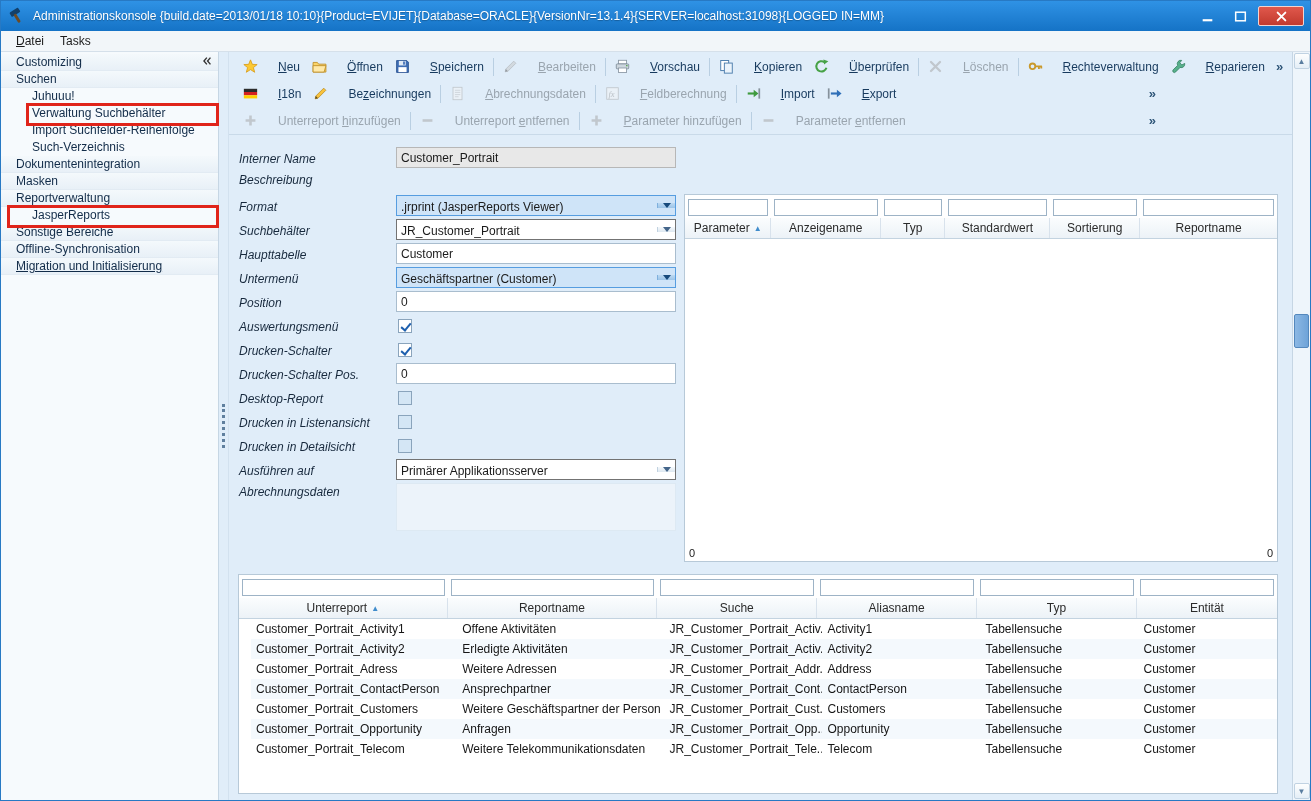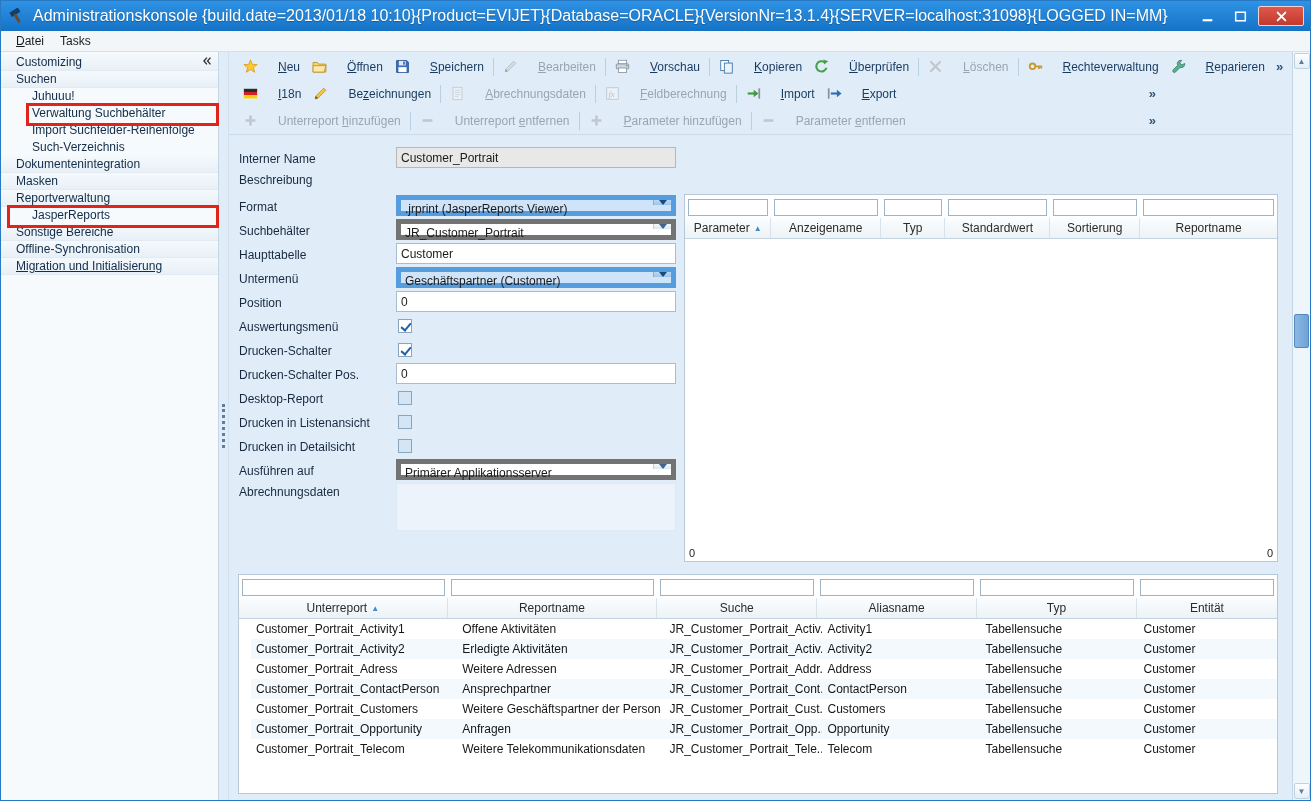--- a/index.html
+++ b/index.html
@@ -6,21 +6,21 @@
   html,body { width:1311px; height:801px; overflow:hidden; }
   body { font-family:"Liberation Sans","DejaVu Sans",sans-serif; font-size:12px; color:#1a1a1a; background:#fff; }
   u { text-decoration:underline; }
 
   .window { position:relative; width:1311px; height:801px; border:1px solid #2779c4; background:#e0edf9; overflow:hidden; }
 
   
   .titlebar { height:30px; background:linear-gradient(#2f92e5,#1573c6); display:flex; align-items:center; padding:0 4px 0 7px; color:#fff; }
   .app-icon { width:18px; height:18px; margin-right:7px; flex:none; display:inline-flex; }
   .app-icon svg { width:18px; height:18px; }
-  .title-text { font-size:16px; white-space:nowrap; overflow:hidden; flex:1; text-shadow:0 1px 1px rgba(0,0,0,.25); }
+  .title-text { font-size:12px; white-space:nowrap; overflow:hidden; flex:1; text-shadow:0 1px 1px rgba(0,0,0,.25); }
   .win-controls { display:flex; gap:3px; align-items:center; margin-right:2px; }
   .win-btn { width:30px; height:20px; display:flex; align-items:center; justify-content:center; border-radius:2px; }
   .win-btn svg { width:14px; height:14px; }
   .win-btn.close-button { width:46px; background:linear-gradient(#e0584c,#c23a2e); border:1px solid #f2d3cf; }
 
   
   .menubar { height:21px; background:#f2f6f9; border-bottom:1px solid #d5e0ea; display:flex; align-items:center; padding-left:7px; }
   .menu-item { padding:2px 8px; color:#1c1c1c; }
 
   
@@ -48,25 +48,25 @@
   .tb-overflow { margin-left:auto; color:#2e5578; font-weight:bold; font-size:13px; padding:0 5px; }
   .icon { width:15px; height:15px; display:inline-flex; flex:none; }
   .icon svg { width:15px; height:15px; }
 
   
   .content { position:relative; flex:1; }
 
   .form-area { position:absolute; left:10px; top:12px; width:437px; }
   .f-row { display:flex; align-items:center; margin-bottom:3px; min-height:21px; }
   .f-row.textarea-row, .f-row.panel-row { align-items:flex-start; }
-  .f-label { width:157px; flex:none; color:#17293d; font-size:12px; padding-top:2px; }
+  .f-label { width:157px; flex:none; color:#17293d; font-size:12px; padding-top:2px;font-style:italic; }
   .textbox { flex:1; height:21px; border:1px solid #a9bdce; background:#fff; padding:0 4px; font:12px "Liberation Sans","DejaVu Sans",sans-serif; color:#1a1a1a; }
   .textbox.readonly { background:#e8e8e8; border-color:#b7b7b7; }
   .textarea-box { flex:1; height:57px; border:1px solid #a9bdce; background:#fff; padding:2px 5px; font-size:12px; }
-  .combo { flex:1; height:21px; border:5px solid #737373; background:#fff; display:flex; align-items:flex-start; }
+  .combo { flex:1; height:21px; border:1px solid #737373; background:#fff; display:flex; align-items:center; }
   .combo-value { flex:1; padding:2px 4px 0; white-space:nowrap; overflow:hidden; }
   .combo-arrow { width:18px; display:flex; align-items:center; justify-content:center; background:linear-gradient(#f5f9fc,#dde8f1); border-left:1px solid #c2d2e0; }
   .combo-arrow::after { content:''; border-left:4px solid transparent; border-right:4px solid transparent; border-top:5px solid #44658a; }
   .combo.focused { background:#cfe4f8; border-color:#569de0; }
   .combo.focused .combo-arrow { background:linear-gradient(#bcd9f2,#9cc4e8); border-left-color:#7fb0dd; }
   .combo.focused .combo-arrow::after { border-top-color:#174a7c; }
   .checkbox { width:14px; height:14px; margin-left:2px; border:1px solid #8aa4bc; background:#d4e6f5; position:relative; display:inline-block; flex:none; }
   .checkbox.checked { background:#fff; }
   .checkbox.checked::after { content:''; position:absolute; left:4px; top:1px; width:4px; height:8px; border:solid #1d5fae; border-width:0 2px 2px 0; transform:rotate(40deg); }
   .sub-panel { flex:1; height:48px; background:#ecf3fa; border:1px solid #dde9f3; }

